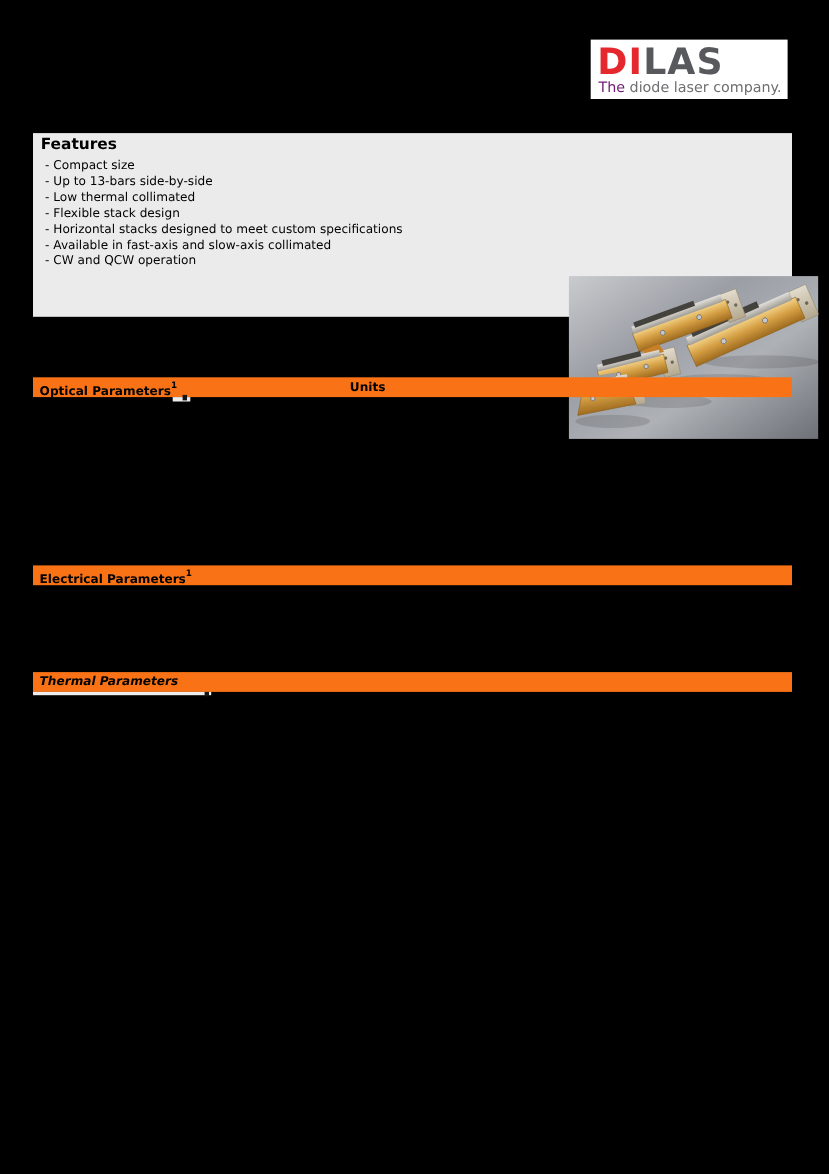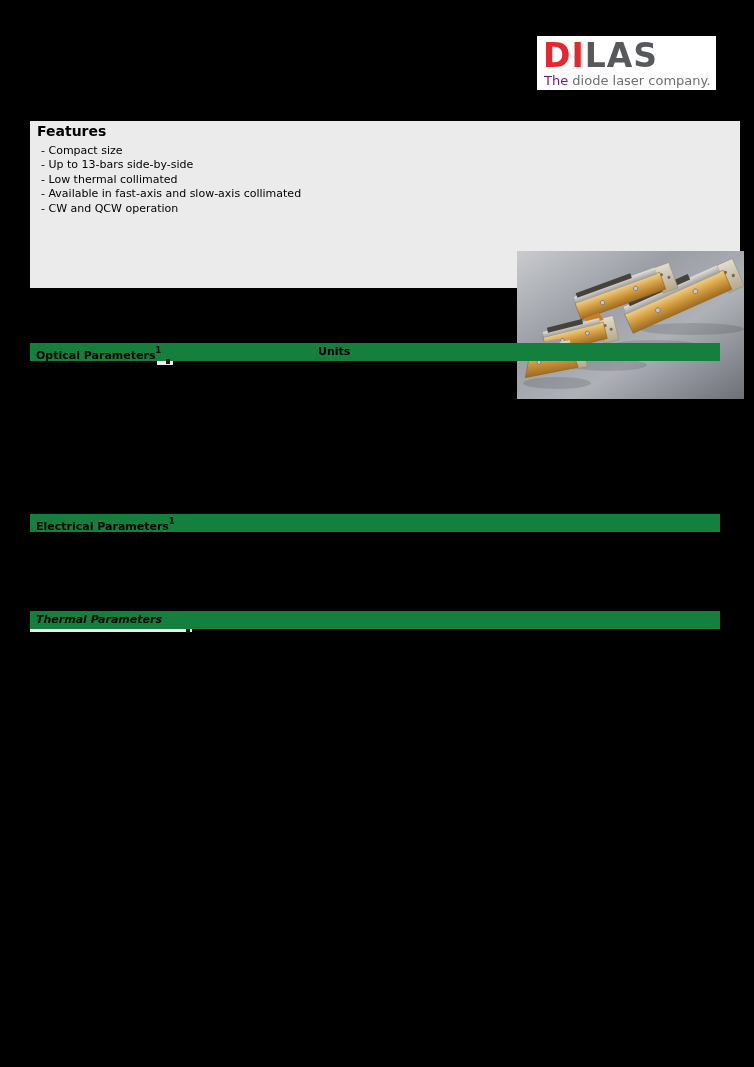--- a/index.html
+++ b/index.html
@@ -24,39 +24,38 @@
   .logo-word .gray{color:#58595d;}
   .logo-tagline{
     position:absolute;left:7px;top:37px;
     font-size:13px;line-height:15px;color:#6d6e71;white-space:nowrap;
   }
   .logo-tagline .red{color:#701a75;}
   
   .features-panel{
     position:absolute;left:30px;top:121px;width:690px;height:167px;
     background:#ebebeb;
-    padding-left:20px;
   }
   .features-title{
     position:absolute;left:7px;top:2px;
     font-size:14px;font-weight:bold;color:#000;margin:0;
   }
   .features-list{
     position:absolute;left:7px;top:19px;margin:4px;padding:0;
     list-style:none;
     font-size:11px;color:#000;line-height:14.4px;
   }
   
   .product-photo{
     position:absolute;left:487px;top:130px;width:227px;height:148px;
   }
   
   .bar{
     position:absolute;left:30px;width:690px;height:18px;
-    background:#15803d;
+    background:#f97316;
     font-size:11px;font-weight:bold;color:#000;
     line-height:18px;
     text-align:center;
   }
   .bar .label{position:absolute;left:6px;top:0;white-space:nowrap;}
   .bar sup{font-size:8px;position:relative;top:-1px;}
   .bar .units{position:absolute;left:288px;top:0;}
   .bar-optical{top:343px;}
   .bar-electrical{top:514px;}
   .bar-thermal{top:611px;font-style:italic;}
@@ -75,20 +74,22 @@
     <span class="red">The</span><span> diode laser company.</span>
   </div>
 </div>
 
 <div class="features-panel">
   <h2 class="features-title">Features</h2>
   <ul class="features-list">
     <li>- Compact size</li>
     <li>- Up to 13-bars side-by-side</li>
     <li>- Low thermal collimated</li>
+    <li>- Flexible stack design</li>
+    <li>- Horizontal stacks designed to meet custom specifications</li>
     <li>- Available in fast-axis and slow-axis collimated</li>
     <li>- CW and QCW operation</li>
   </ul>
 
   <svg class="product-photo" viewBox="0 0 227 148" xmlns="http://www.w3.org/2000/svg" preserveAspectRatio="none">
     <defs>
       <linearGradient id="bg" x1="0" y1="0" x2="1" y2="1">
         <stop offset="0" stop-color="#c9cbce"></stop>
         <stop offset="0.35" stop-color="#9b9ea5"></stop>
         <stop offset="0.62" stop-color="#aeb1b6"></stop>

